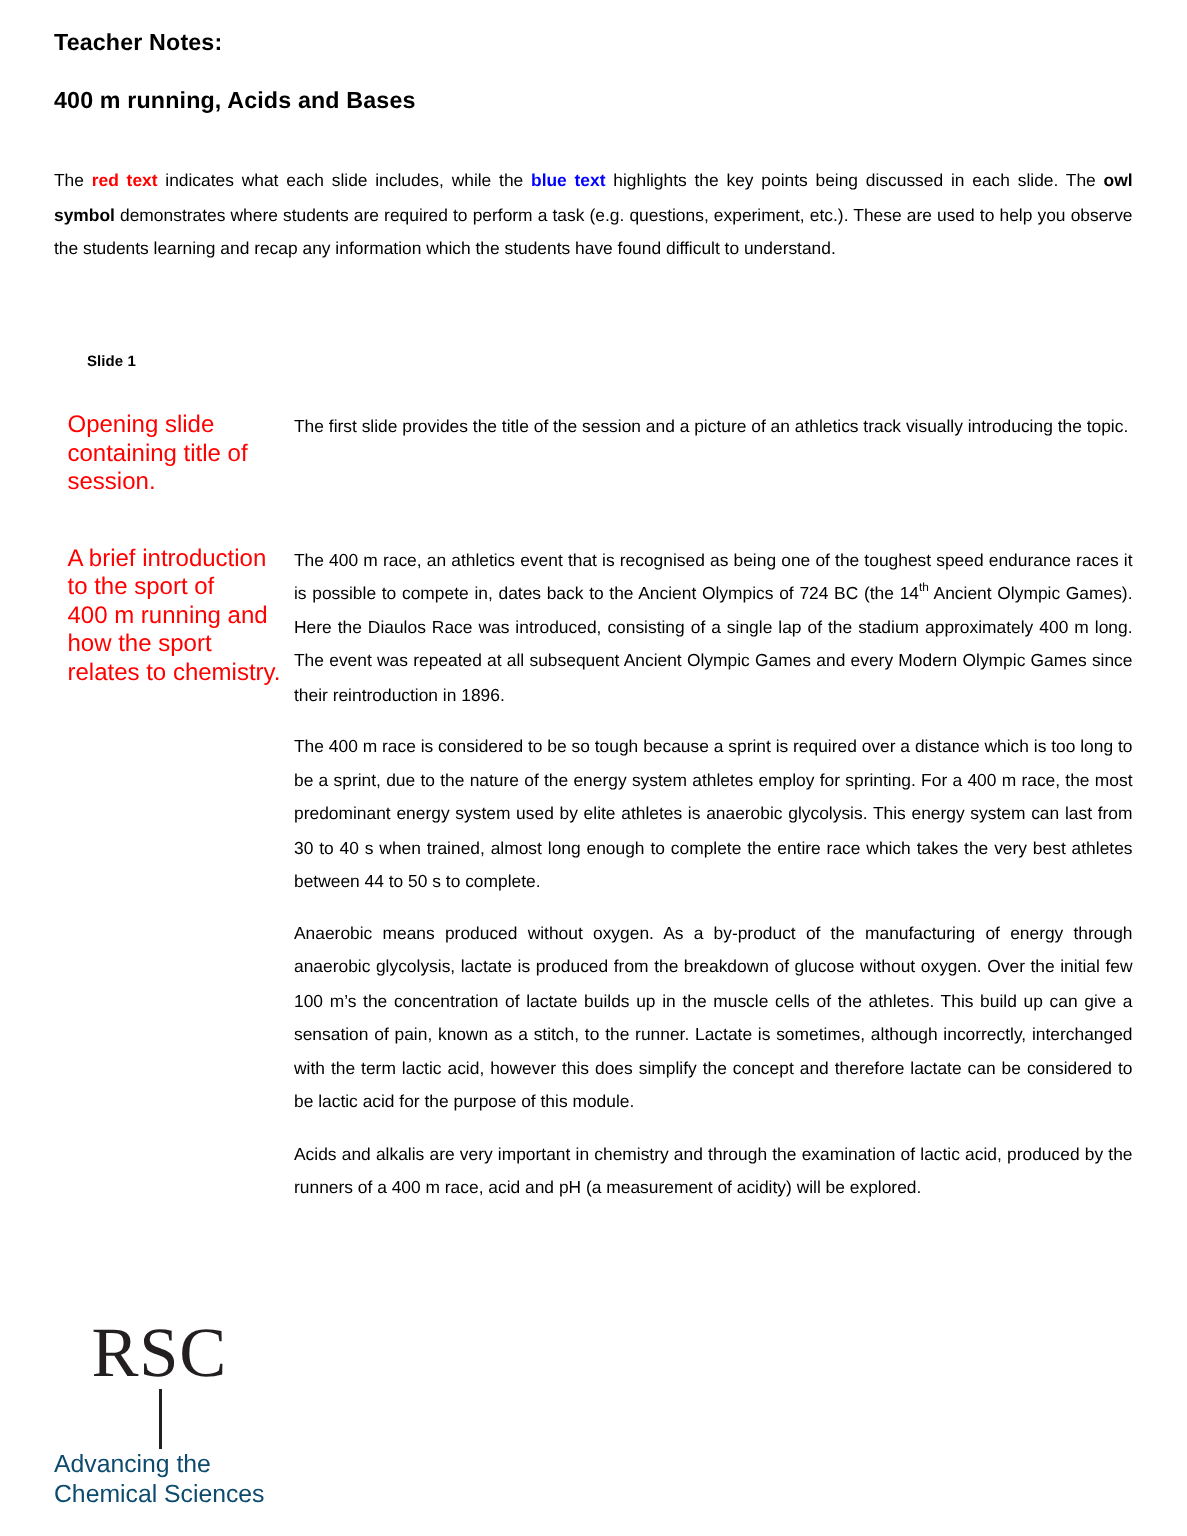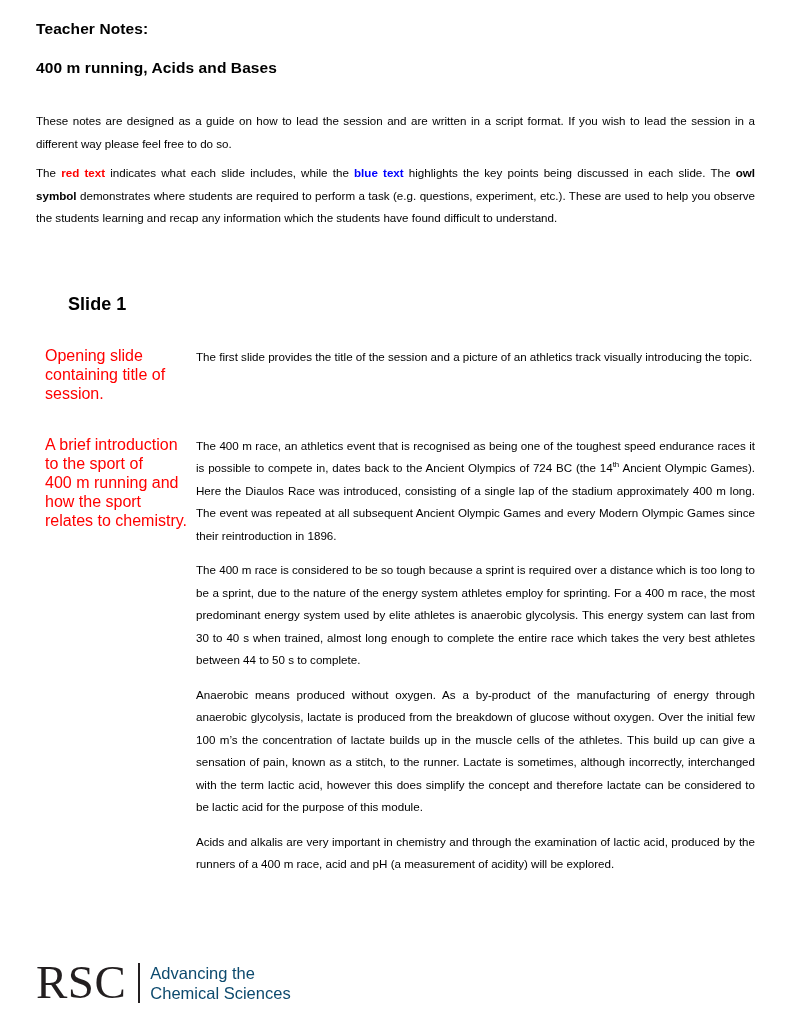--- a/index.html
+++ b/index.html
@@ -55,23 +55,23 @@
     margin: 0 0 7px 0;
   }
   .intro p:last-child { margin-bottom: 0; }
 
   .red-bold { color: #FF0000; font-weight: bold; }
   .blue-bold { color: #0000FF; font-weight: bold; }
   .bold { font-weight: bold; }
 
   
   h3.slide-heading {
-    font-size: 18px;
+    font-size: 10px;
     font-weight: bold;
-    margin: 16px;
+    margin: 6px;
     padding-left: 16px;
     line-height: 20px;
     letter-spacing: 0.05px;
   }
 
   
   .slide-block {
     display: flex;
     align-items: flex-start;
   }
@@ -106,20 +106,21 @@
   .gap-block2-head { height: 12px; }
   .gap-head2-body { height: 20px; }
 
   
   .footer {
     position: absolute;
     left: 36px;
     bottom: 18px;
     display: flex;
     align-items: center;
+    flex-direction: column;
   }
   .rsc-mark {
     font-family: "Liberation Serif", serif;
     font-size: 47px;
     line-height: 47px;
     color: #231f20;
     letter-spacing: 0.5px;
   }
   .rsc-rule {
     width: 2px;
@@ -138,21 +139,20 @@
 </head>
 <body>
 
 <div class="page">
   <div class="content">
 
     <h1 class="doc-title">Teacher Notes:</h1>
     <h2 class="doc-subtitle">400 m running, Acids and Bases</h2>
 
     <div class="intro">
-      <p>These notes are designed as a guide on how to lead the session and are written in a script format. If you wish to lead the session in a different way please feel free to do so.</p>
       <p><span>The </span><span class="red-bold">red text</span><span> indicates what each slide includes, while the </span><span class="blue-bold">blue text</span><span> highlights the key points being discussed in each slide. The </span><span class="bold">owl symbol</span><span> demonstrates where students are required to perform a task (e.g. questions, experiment, etc.). These are used to help you observe the students learning and recap any information which the students have found difficult to understand.</span></p>
     </div>
 
     <div class="gap-slide1-head"></div>
 
     <h3 class="slide-heading">Slide 1</h3>
 
     <div class="gap-head-body"></div>
 
     <div class="slide-block">

